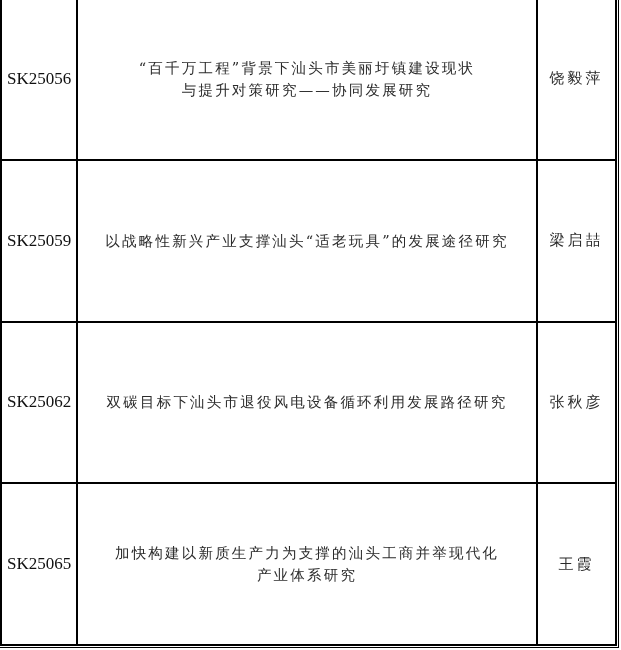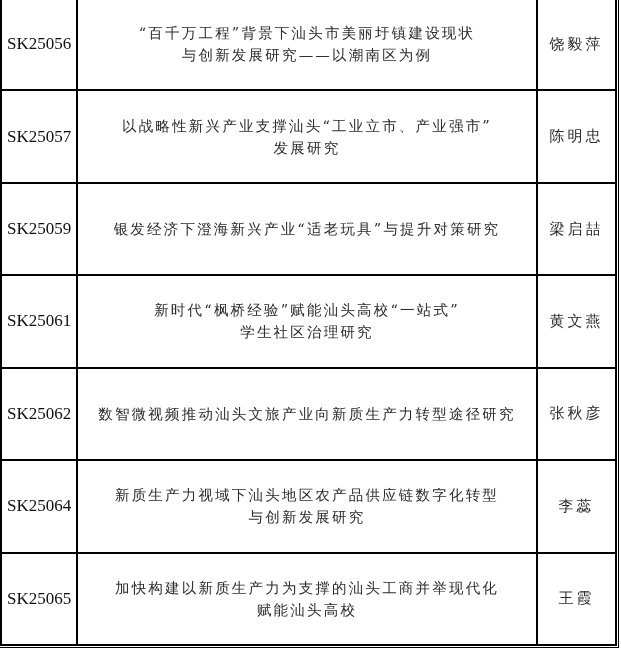--- a/index.html
+++ b/index.html
@@ -69,65 +69,41 @@
 </head>
 <body>
 
 <div class="table-wrap">
   <table>
     <tbody id="table-body">
         <tr>
           <td class="code-cell">SK25056</td>
           <td class="title-cell">
             <span class="title-line">“百千万工程”背景下汕头市美丽圩镇建设现状</span>
-            <span class="title-line">与创新发展研究——以潮南区为例</span>
+            <span class="title-line">与提升对策研究——协同发展研究</span>
           </td>
           <td class="author-cell">饶毅萍</td>
         </tr>
         <tr>
-          <td class="code-cell">SK25057</td>
-          <td class="title-cell">
-            <span class="title-line">以战略性新兴产业支撑汕头“工业立市、产业强市”</span>
-            <span class="title-line">发展研究</span>
-          </td>
-          <td class="author-cell">陈明忠</td>
-        </tr>
-        <tr>
           <td class="code-cell">SK25059</td>
           <td class="title-cell">
-            <span class="title-line">银发经济下澄海新兴产业“适老玩具”与提升对策研究</span>
+            <span class="title-line">以战略性新兴产业支撑汕头“适老玩具”的发展途径研究</span>
           </td>
           <td class="author-cell">梁启喆</td>
         </tr>
         <tr>
-          <td class="code-cell">SK25061</td>
-          <td class="title-cell">
-            <span class="title-line">新时代“枫桥经验”赋能汕头高校“一站式”</span>
-            <span class="title-line">学生社区治理研究</span>
-          </td>
-          <td class="author-cell">黄文燕</td>
-        </tr>
-        <tr>
           <td class="code-cell">SK25062</td>
           <td class="title-cell">
-            <span class="title-line">数智微视频推动汕头文旅产业向新质生产力转型途径研究</span>
+            <span class="title-line">双碳目标下汕头市退役风电设备循环利用发展路径研究</span>
           </td>
           <td class="author-cell">张秋彦</td>
-        </tr>
-        <tr>
-          <td class="code-cell">SK25064</td>
-          <td class="title-cell">
-            <span class="title-line">新质生产力视域下汕头地区农产品供应链数字化转型</span>
-            <span class="title-line">与创新发展研究</span>
-          </td>
-          <td class="author-cell">李蕊</td>
         </tr>
         <tr>
           <td class="code-cell">SK25065</td>
           <td class="title-cell">
             <span class="title-line">加快构建以新质生产力为支撑的汕头工商并举现代化</span>
-            <span class="title-line">赋能汕头高校</span>
+            <span class="title-line">产业体系研究</span>
           </td>
           <td class="author-cell">王霞</td>
         </tr>
       </tbody>
   </table>
 </div>
 
 </body></html>

